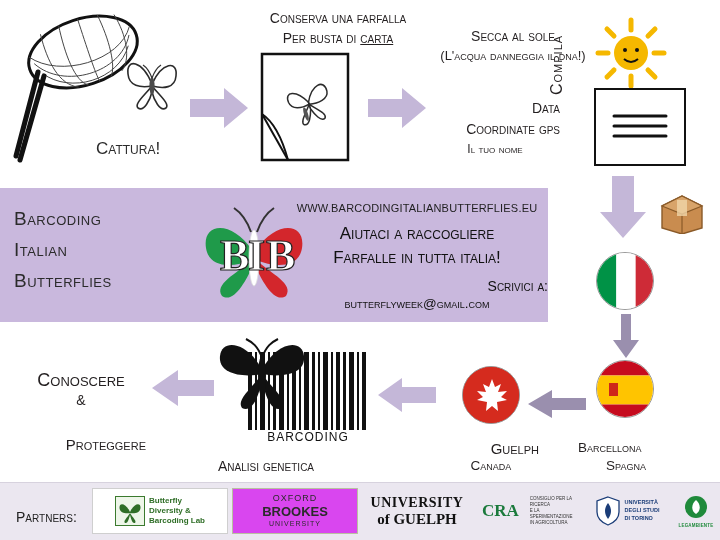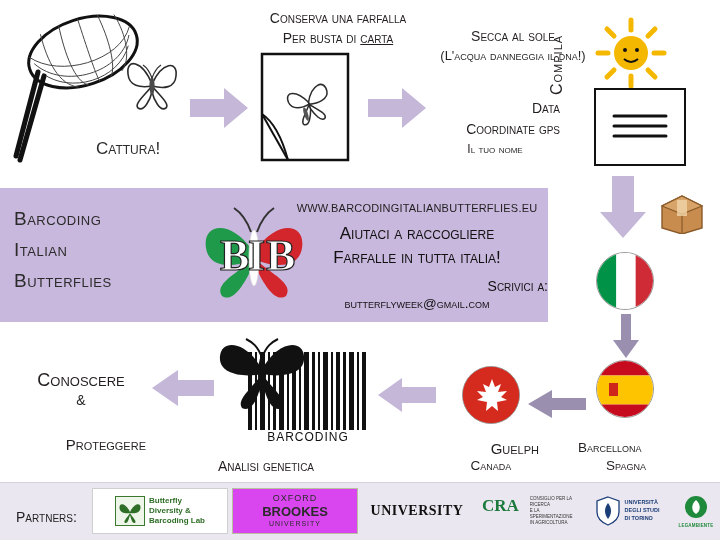--- a/index.html
+++ b/index.html
@@ -358,25 +358,26 @@
     <div style="font-size:9px; line-height:1.25; color:#2b2b2b; text-align:center;">
       <div style="letter-spacing:1px;">OXFORD</div>
       <div style="font-size:13px; font-weight:bold;">BROOKES</div>
       <div style="font-size:7px; letter-spacing:1px;">UNIVERSITY</div>
     </div>
   </div>
 
   <div class="abs logo-box" style="left:354px; top:488px; width:126px; height:46px; border:none; background:transparent;">
     <div style="text-align:center; color:#111;">
       <div style="font-family:'Liberation Serif', serif; font-size:14px; font-weight:bold; letter-spacing:0.5px;">UNIVERSITY</div>
+      <div style="font-family:'Liberation Serif', serif; font-size:15px; font-weight:bold;">of GUELPH</div>
     </div>
   </div>
 
   <div class="abs logo-box" style="left:482px; top:488px; width:96px; height:46px; border:none; background:transparent;">
-    <div style="display:flex; align-items:flex-start; gap:11px;">
+    <div style="display:flex; align-items:center; gap:11px;">
       <div style="font-size:17px; font-weight:bold; color:#1b7a3c; font-family:'Liberation Serif', serif;">CRA</div>
       <div style="font-size:4.5px; line-height:1.35; color:#333; text-align:left;">
         <div>CONSIGLIO PER LA RICERCA</div>
         <div>E LA SPERIMENTAZIONE</div>
         <div>IN AGRICOLTURA</div>
       </div>
     </div>
   </div>
 
   <div class="abs logo-box" style="left:580px; top:488px; width:94px; height:46px; border:none; background:transparent;">

